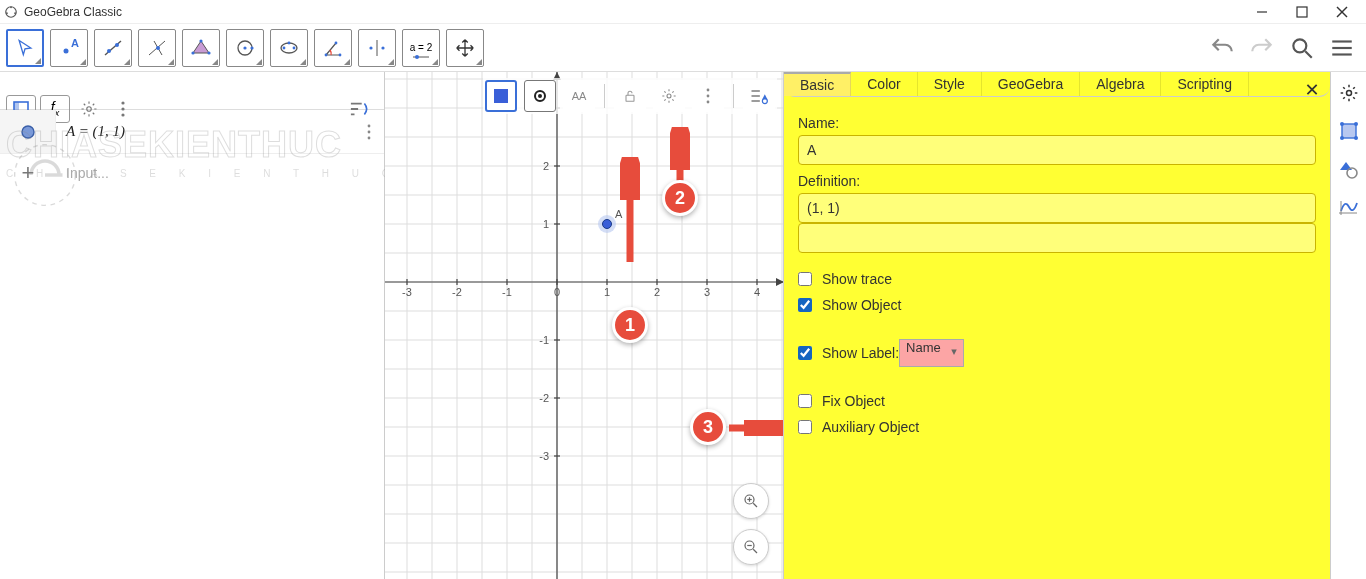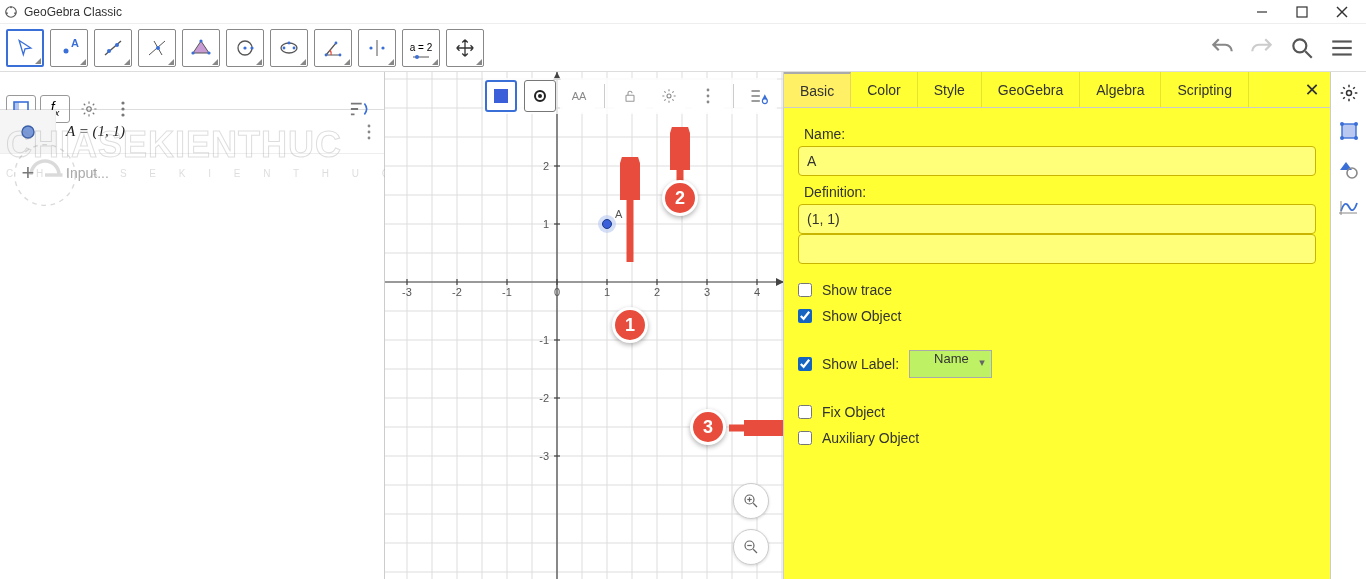--- a/index.html
+++ b/index.html
@@ -47,30 +47,30 @@
 .gtool { width: 32px; height: 32px; display:flex; align-items:center; justify-content:center; border:1px solid transparent; border-radius:3px; cursor:pointer; background:#fff;}
 .gtool.boxed { border:1px solid #777; }
 .gtool.accent { border:2px solid #3a6fd8; }
 .zoom { position:absolute; right:14px; bottom:14px; display:flex; flex-direction:column; gap:10px;}
 .zoom-btn { width:36px; height:36px; border-radius:50%; background:#fff; border:1px solid #ccc; display:flex; align-items:center; justify-content:center; cursor:pointer; box-shadow:0 1px 3px rgba(0,0,0,0.15);}
 .annot-badge { position:absolute; width:36px; height:36px; border-radius:50%; background:#e74c3c; color:#fff; font-size:18px; font-weight:bold; display:flex; align-items:center; justify-content:center; border:3px solid #fff; box-shadow:0 2px 5px rgba(0,0,0,0.3);}
 .annot-arrow { position:absolute; }
 
 
 .props { width: 546px; background: #ffff33; position: relative; padding:0; }
-.tabs { display:flex; background:#ffff33; border-bottom:1px solid #ccc; height:36px; }
+.tabs { display:flex; background:#ffff33; border-bottom:1px solid #ccc; height:25px;border-radius:11px; }
 .tab { padding: 0 16px; display:flex; align-items:center; font-size:14px; color:#333; border-right:1px solid rgba(0,0,0,0.1); cursor:pointer; }
 .tab.active { background: #fff066; border-top:2px solid #aaa; }
 .tab-close { position:absolute; top:6px; right:6px; width:24px; height:24px; display:flex; align-items:center; justify-content:center; cursor:pointer; font-size:18px; color:#333;}
 .prop-body { padding: 10px 14px; font-size: 14px; color: #333; }
-.prop-label { margin: 8px 6px 4px; }
+.prop-label { margin: 8px 0 4px; }
 .prop-input { width: 100%; height: 30px; border: 1px solid #c9b400; border-radius: 4px; background: rgba(255,255,255,0.35); padding: 0 8px; font-size: 14px; color:#333;}
 .chk-row { display:flex; align-items:center; margin:10px 0; }
 .chk-row input { margin-right: 10px; width:14px; height:14px; accent-color:#1565c0; }
-.sel { height:28px; border:1px solid #aaa; background:#bef264; padding:0 22px 0 24px; font-size:13px; margin-left:10px; position:relative;}
+.sel { height:28px; border:1px solid #aaa; background:#fca5a5; padding:0 22px 0 6px; font-size:13px; margin-left:0; position:relative;}
 .sel::after { content:"▾"; position:absolute; right:6px; top:5px; font-size:11px; color:#666;}
 
 
 .rside { width: 36px; border-left:1px solid #ccc; display:flex; flex-direction:column; align-items:center; padding-top:8px; gap:12px;}
 .rs-icon { width:26px; height:26px; display:flex; align-items:center; justify-content:center; cursor:pointer;}
 
 
 .watermark { position:absolute; left:6px; top:124px; opacity:0.28; pointer-events:none; font-family: Arial, sans-serif; }
 .watermark .big { font-size:36px; font-weight:900; letter-spacing:1px; color:transparent; -webkit-text-stroke:1px #888; white-space:nowrap;}
 .watermark .small { font-size:10px; letter-spacing:10px; color:#888; margin-top:2px;}

